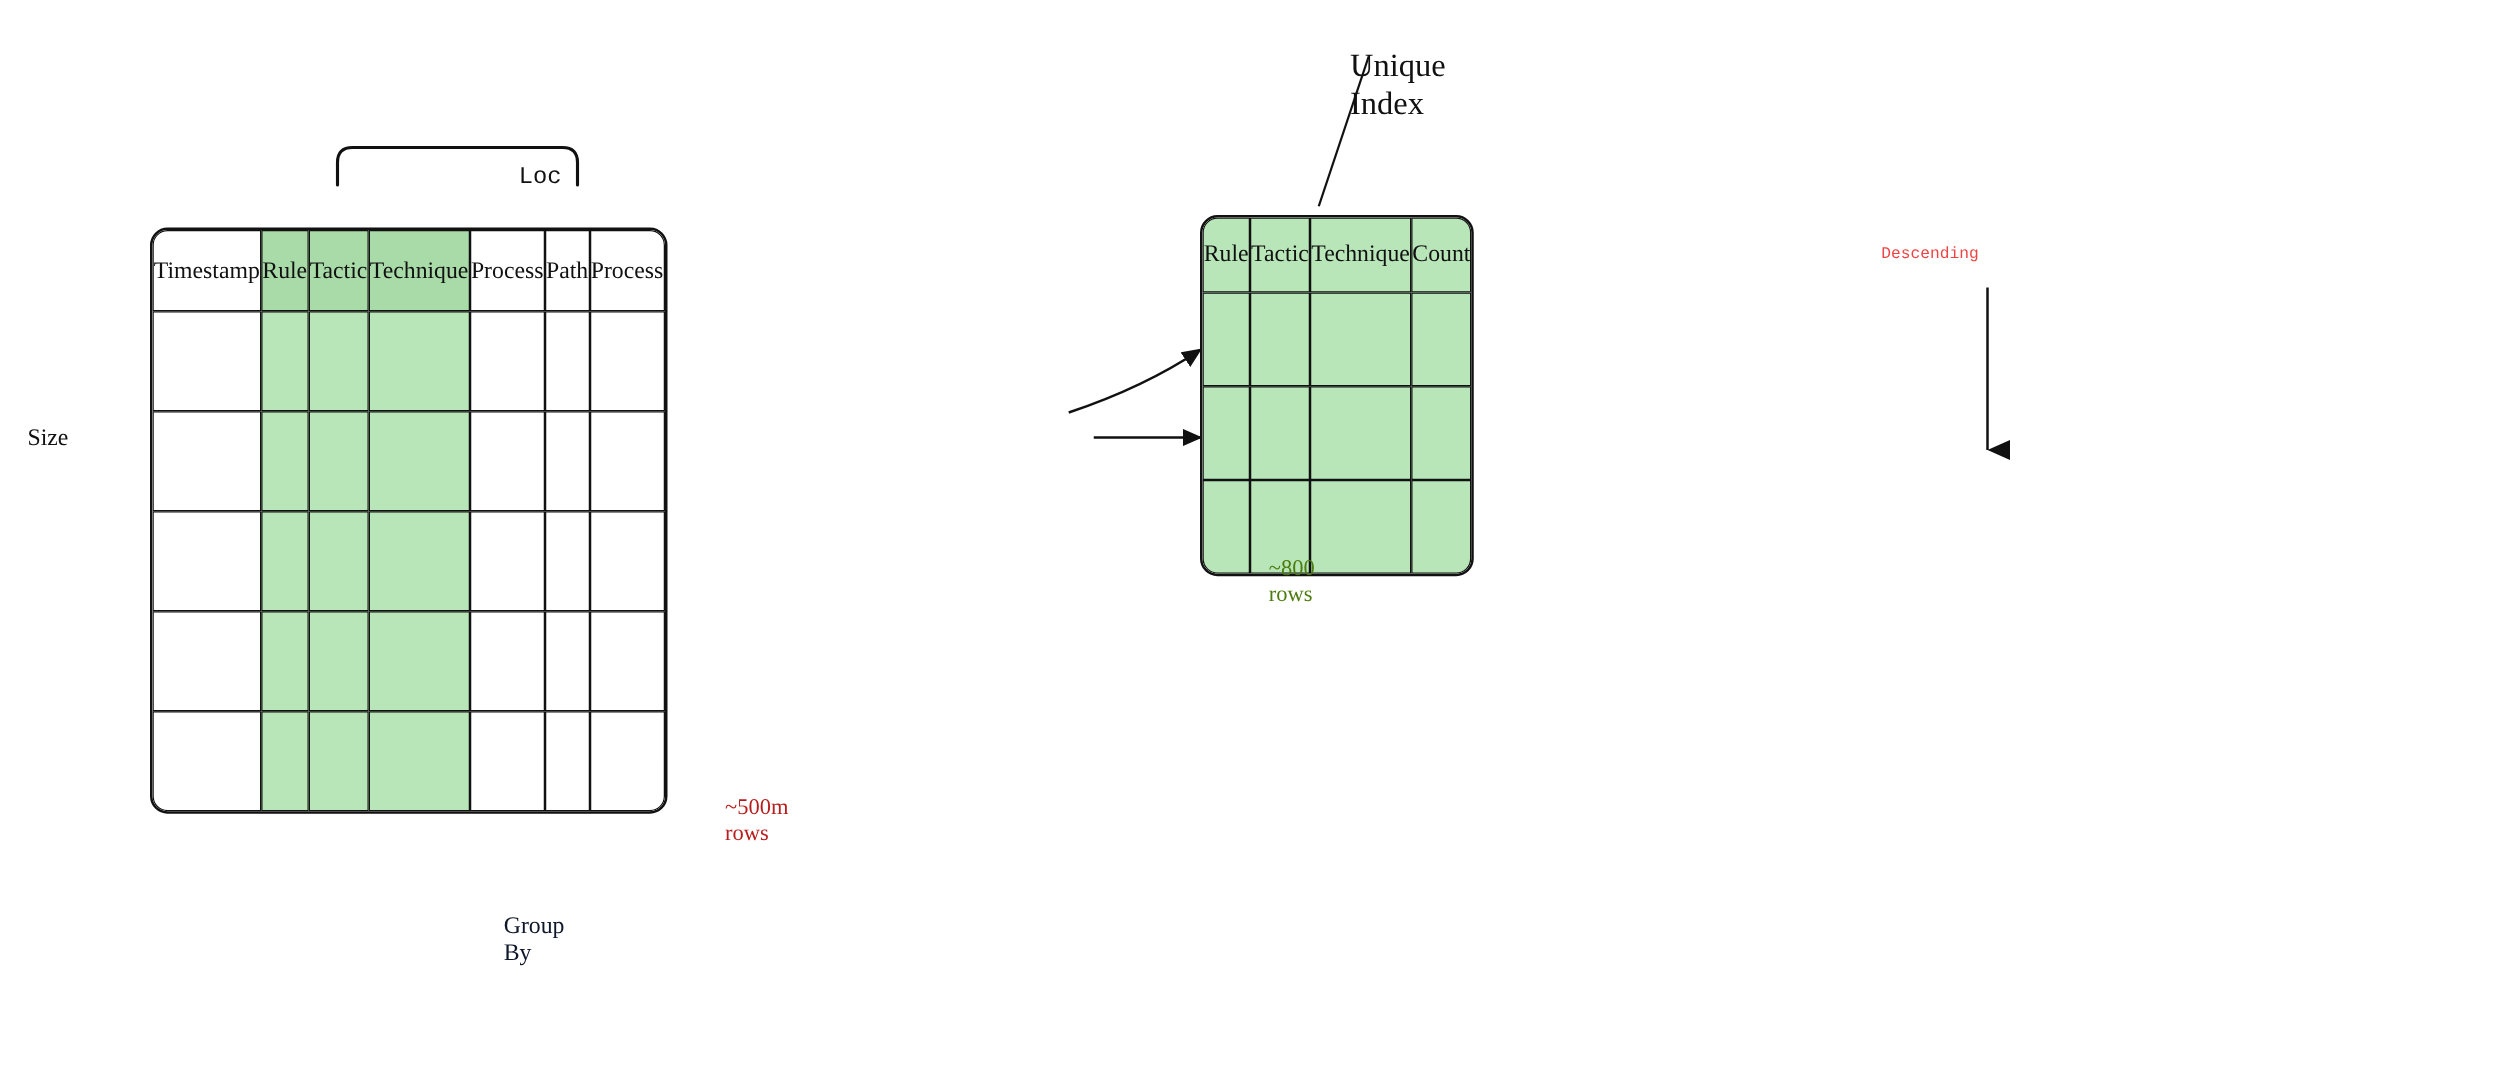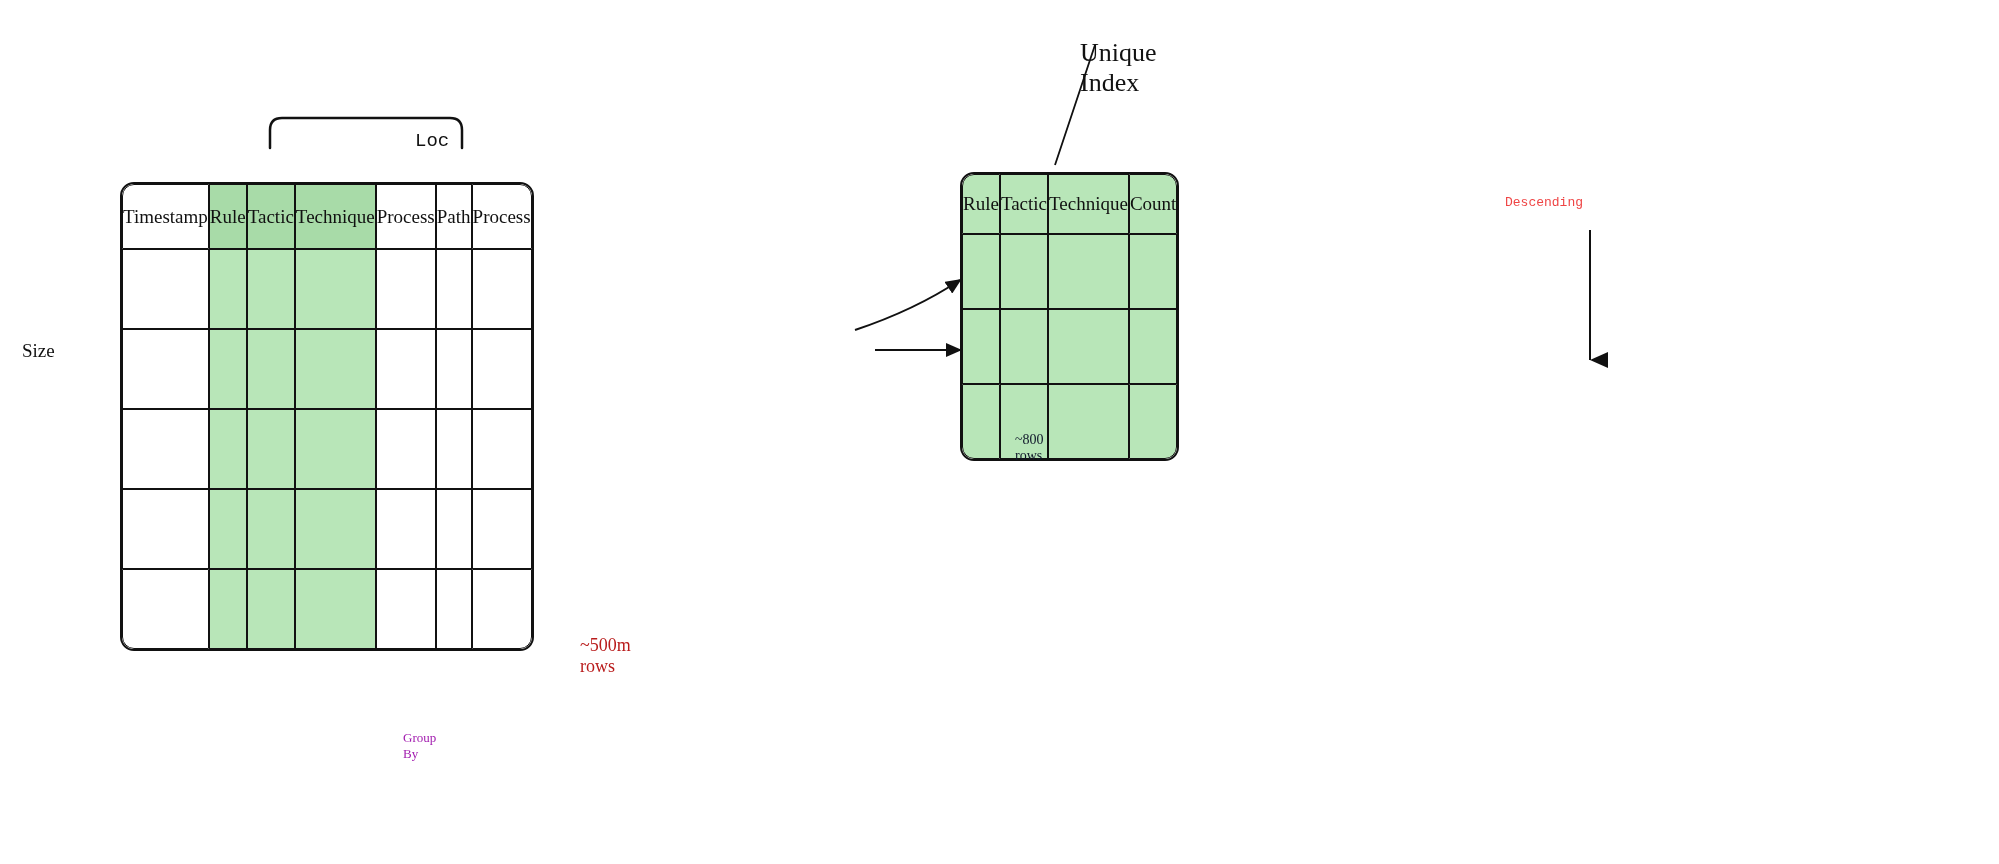--- a/index.html
+++ b/index.html
@@ -44,22 +44,22 @@
       font-size: 19px;
       color: #111;
     }
 
     
     .groupby-label {
       position: absolute;
       left: 283px;
       top: 620px;
       font-family: cursive;
-      font-size: 13px;
-      color: #a21caf;
+      font-size: 19px;
+      color: #0f172a;
     }
 
     
     .main-table {
       position: absolute;
       left: 0;
       top: 72px;
       border-collapse: separate;
       border-spacing: 0;
       border: 2.5px solid #111;
@@ -286,19 +286,19 @@
         </tr>
         <tr>
           <td></td>
           <td></td>
           <td></td>
           <td></td>
         </tr>
       </tbody>
     </table>
 
-    <div style="position:absolute; left:55px; top:332px; font-family:cursive; font-size:14px; color:#0f172a;">~800 rows</div>
+    <div style="position:absolute; left:55px; top:344px; font-family:cursive; font-size:18px; color:#4d7c0f;">~800 rows</div>
 
     <div style="position:absolute; left:545px; top:95px; font-family:Liberation Mono, monospace; font-size:13px; color:#ef4444;">Descending</div>
 
   </div>
 
 </div>
 
 </body></html>

